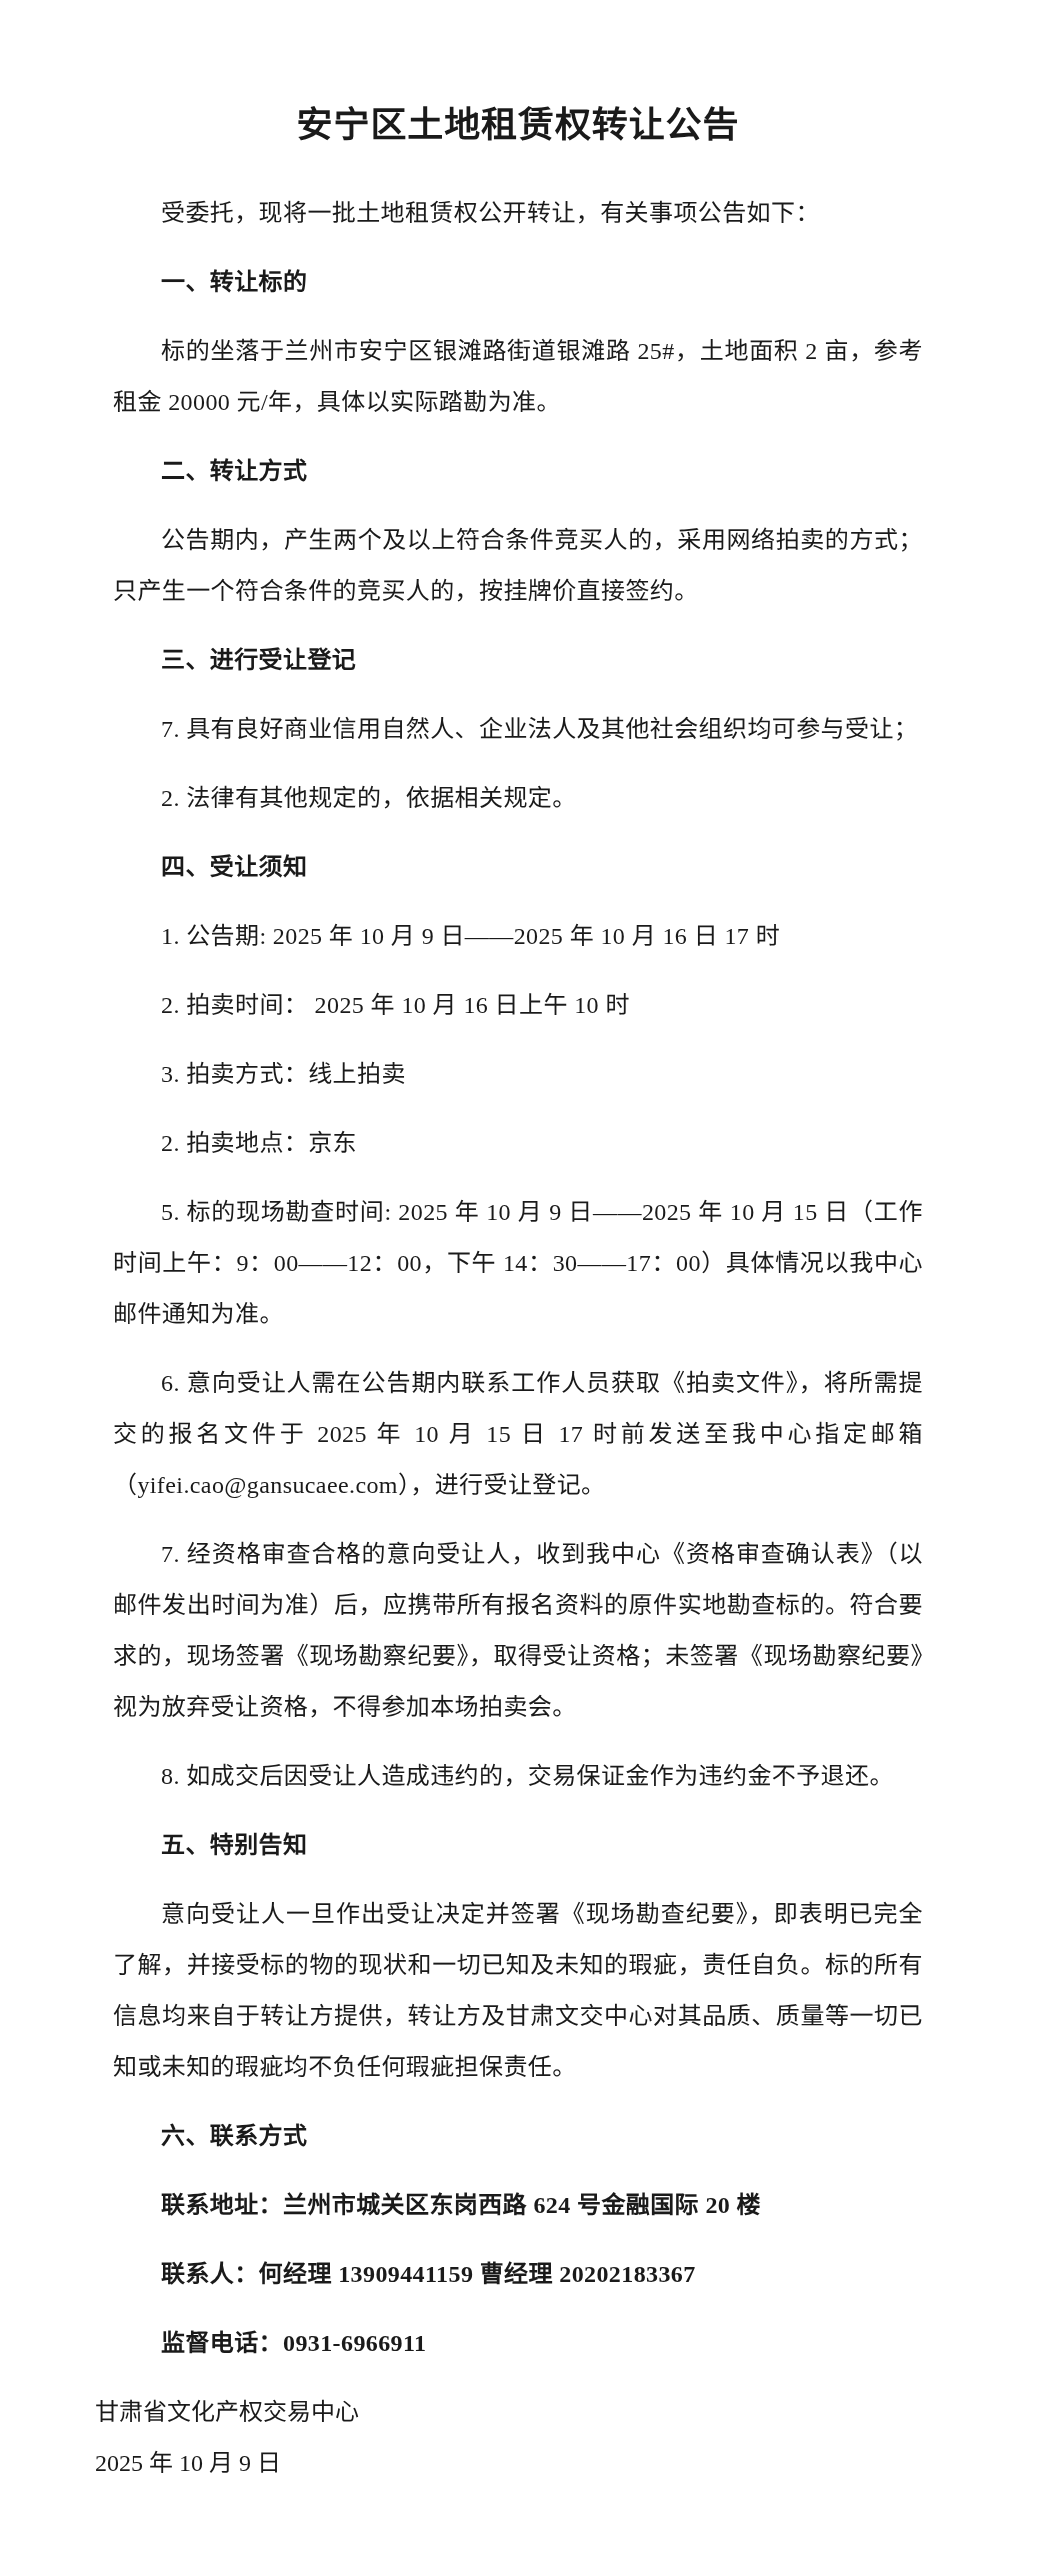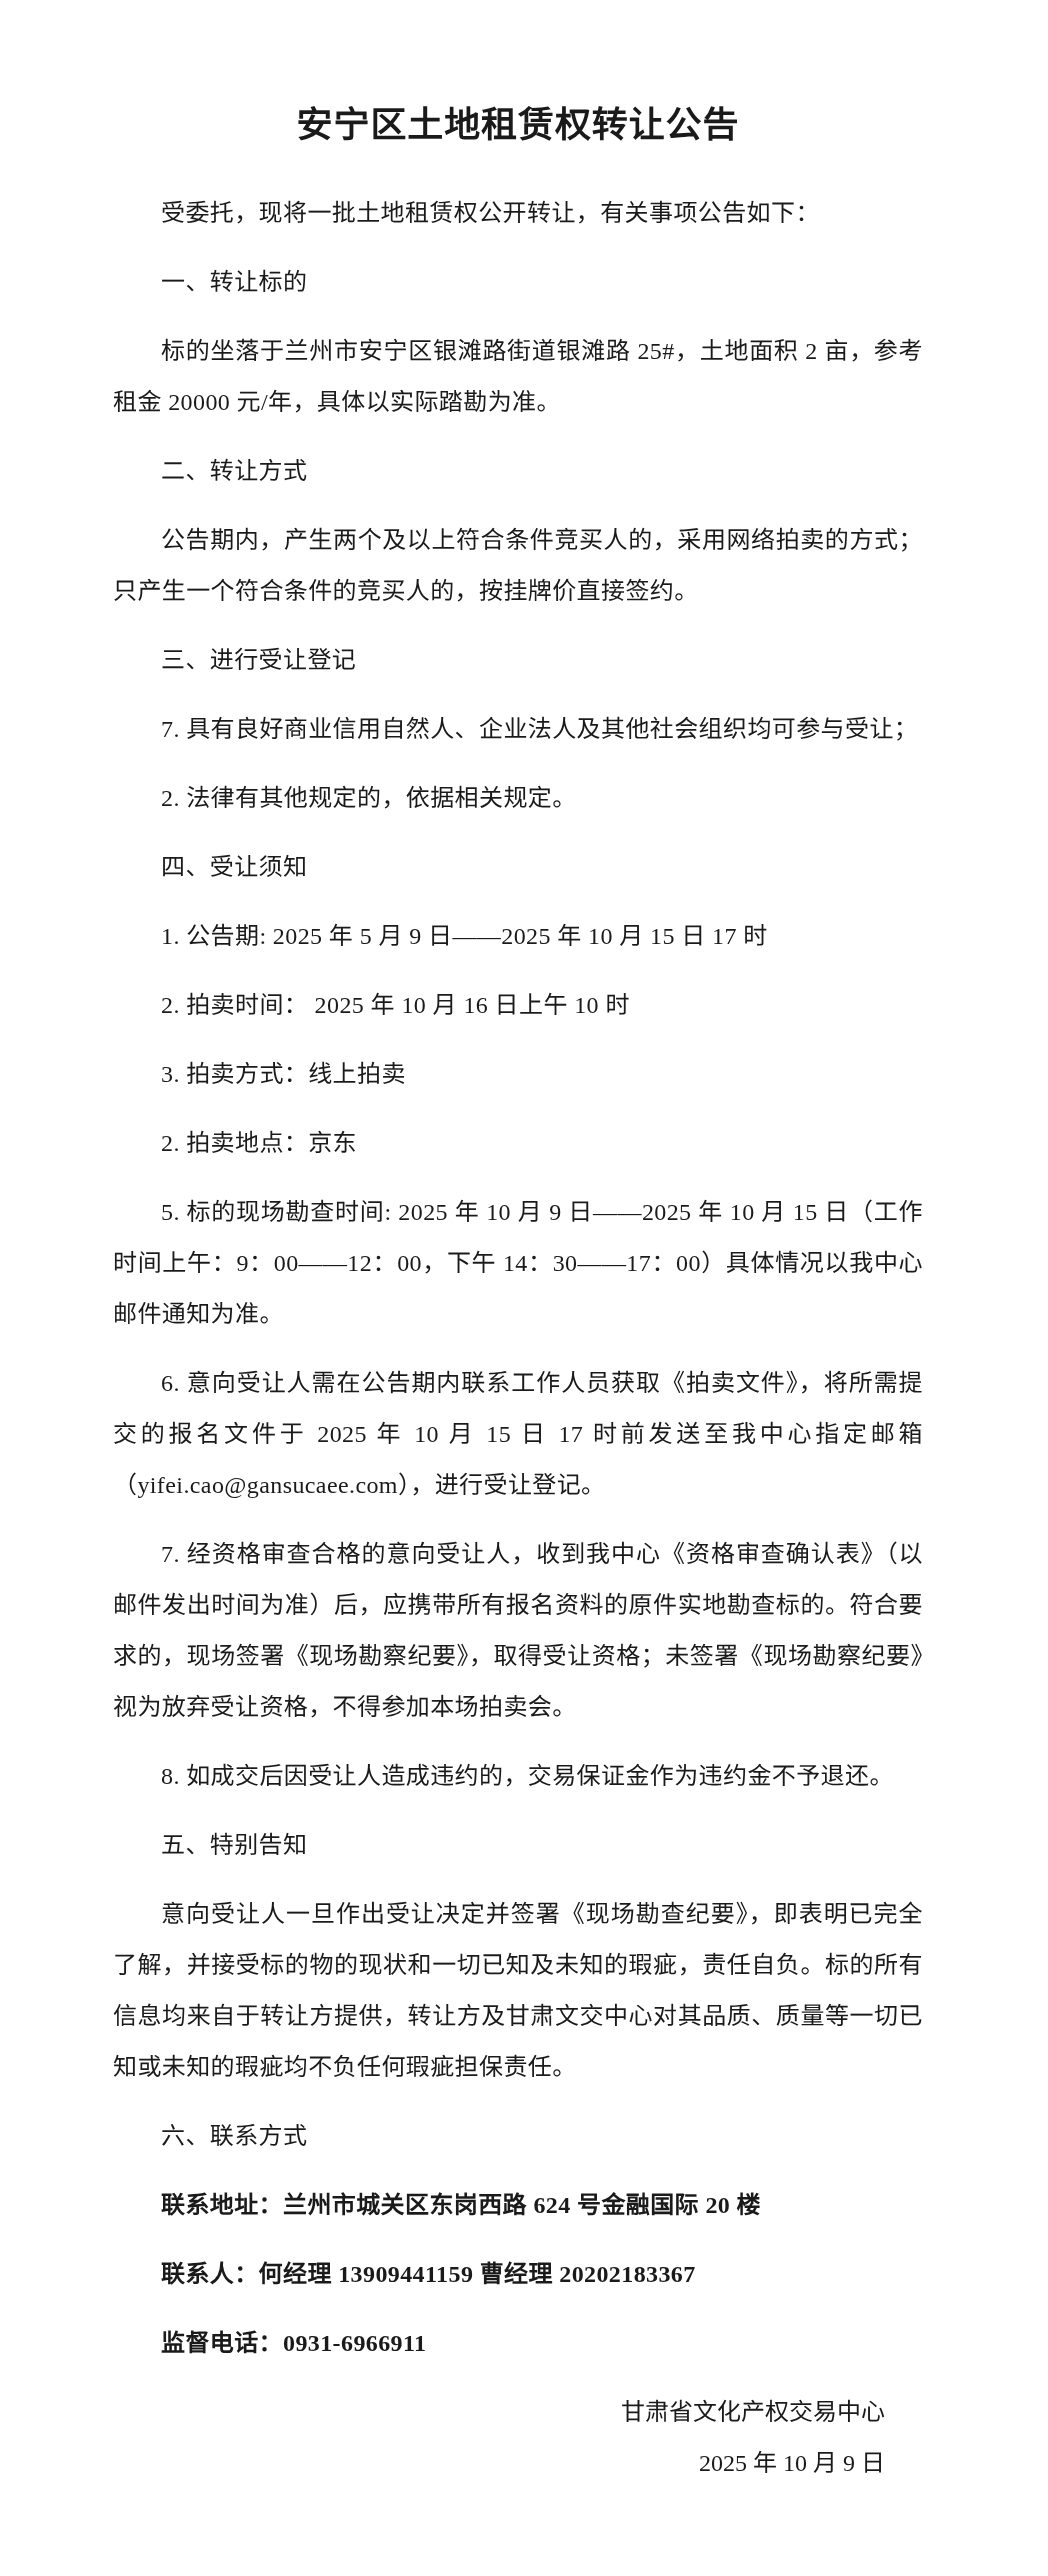--- a/index.html
+++ b/index.html
@@ -37,27 +37,26 @@
     letter-spacing: 0.4px;
   }
   p {
     margin: 18px;
   }
   .indent2 {
     text-indent: 2em;
   }
   .sub-head {
     text-indent: 2em;
-    font-weight: normal;
+    font-weight: bold;
   }
   .sign-block {
     margin-top: 14px;
     font-size: 24px;
     line-height: 51px;
-    text-align: right;
     padding-right: 56px;
   }
   .sign-block p {
     margin: 0;
   }
   .contact-line {
     font-weight: bold;
   }
 </style>
 </head>
@@ -75,21 +74,21 @@
     <p class="indent2">标的坐落于兰州市安宁区银滩路街道银滩路 25#，土地面积 2 亩，参考租金 20000 元/年，具体以实际踏勘为准。</p>
 
     <p class="sub-head">二、转让方式</p>
     <p class="indent2">公告期内，产生两个及以上符合条件竞买人的，采用网络拍卖的方式；只产生一个符合条件的竞买人的，按挂牌价直接签约。</p>
 
     <p class="sub-head">三、进行受让登记</p>
     <p class="indent2">7. 具有良好商业信用自然人、企业法人及其他社会组织均可参与受让；</p>
     <p class="indent2">2. 法律有其他规定的，依据相关规定。</p>
 
     <p class="sub-head">四、受让须知</p>
-    <p class="indent2">1. 公告期: 2025 年 5 月 9 日——2025 年 10 月 15 日 17 时</p>
+    <p class="indent2">1. 公告期: 2025 年 10 月 9 日——2025 年 10 月 16 日 17 时</p>
     <p class="indent2">2. 拍卖时间： 2025 年 10 月 16 日上午 10 时</p>
     <p class="indent2">3. 拍卖方式：线上拍卖</p>
     <p class="indent2">2. 拍卖地点：京东</p>
     <p class="indent2">5. 标的现场勘查时间: 2025 年 10 月 9 日——2025 年 10 月 15 日（工作时间上午：9：00——12：00，下午 14：30——17：00）具体情况以我中心邮件通知为准。</p>
     <p class="indent2">6. 意向受让人需在公告期内联系工作人员获取《拍卖文件》，将所需提交的报名文件于 2025 年 10 月 15 日 17 时前发送至我中心指定邮箱（yifei.cao@gansucaee.com），进行受让登记。</p>
     <p class="indent2">7. 经资格审查合格的意向受让人，收到我中心《资格审查确认表》（以邮件发出时间为准）后，应携带所有报名资料的原件实地勘查标的。符合要求的，现场签署《现场勘察纪要》，取得受让资格；未签署《现场勘察纪要》视为放弃受让资格，不得参加本场拍卖会。</p>
     <p class="indent2">8. 如成交后因受让人造成违约的，交易保证金作为违约金不予退还。</p>
 
     <p class="sub-head">五、特别告知</p>
     <p class="indent2">意向受让人一旦作出受让决定并签署《现场勘查纪要》，即表明已完全了解，并接受标的物的现状和一切已知及未知的瑕疵，责任自负。标的所有信息均来自于转让方提供，转让方及甘肃文交中心对其品质、质量等一切已知或未知的瑕疵均不负任何瑕疵担保责任。</p>

